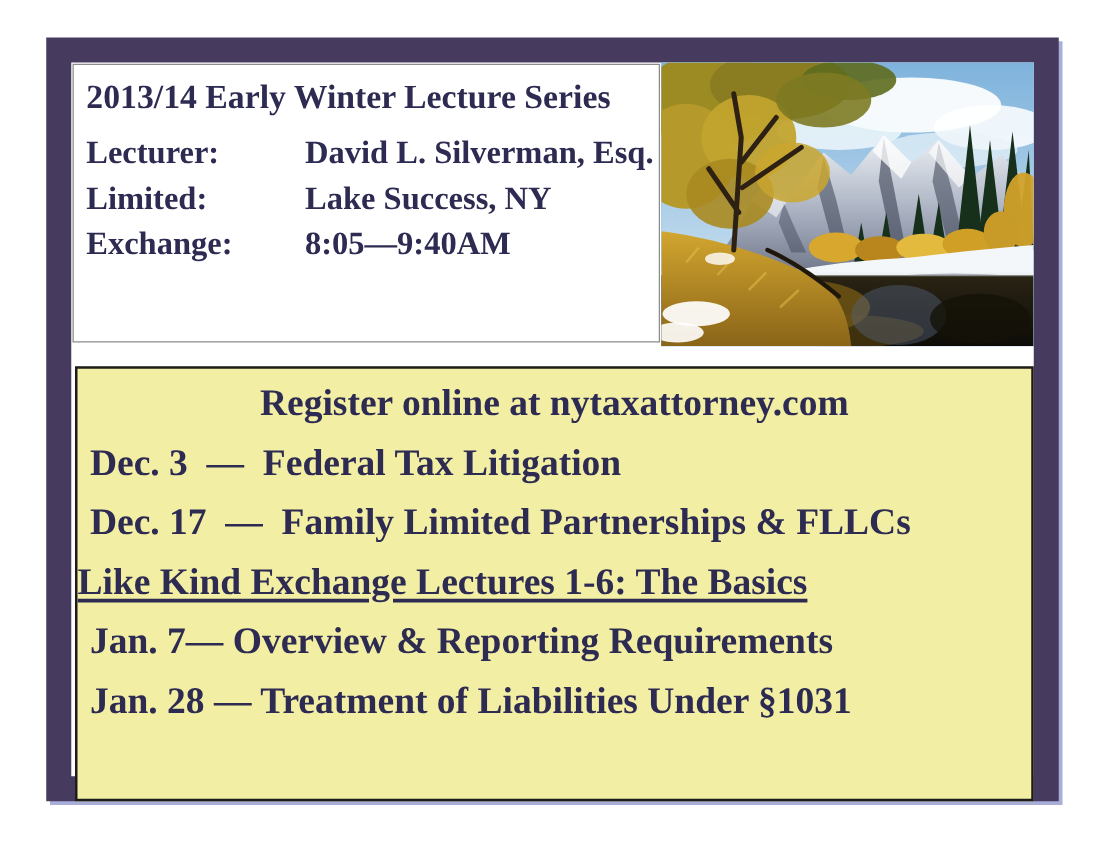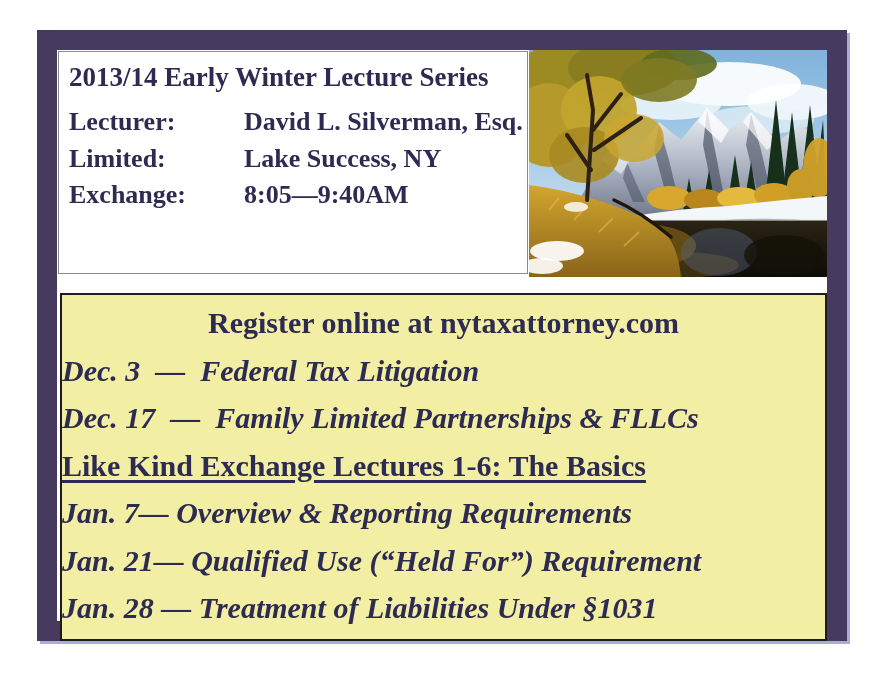--- a/index.html
+++ b/index.html
@@ -43,21 +43,21 @@
 
   .schedule {
     position:absolute; left:3px; top:225px; width:763px; height:340px;
     background:var(--schedule-bg, #f2eea4);
     border:2px solid var(--schedule-border, #1e1c1a);
     color:var(--text, #2d2b52); font-weight:bold;
     font-size:30px; line-height:47.5px; padding-top:4px;
     box-sizing:content-box; overflow:hidden;margin-top:18px;
   }
   .register-line { text-align:center; white-space:pre-wrap; }
-  .schedule-item { white-space:pre-wrap;font-style:italic; }
+  .schedule-item { padding-left:10px; white-space:pre-wrap; }
   .section-heading {
     text-align:left; text-decoration:underline;
     text-decoration-thickness:3px; text-underline-offset:4px;
     white-space:pre-wrap;
   }
 </style>
 </head>
 <body>
 
 <div class="canvas">
@@ -170,19 +170,18 @@
           <path d="M85,150 Q112,162 142,187" stroke="#20170c" stroke-width="3.5" fill="none" stroke-linecap="round"></path>
         </svg>
       </div>
 
       <div class="schedule">
         <div class="register-line">Register online at nytaxattorney.com</div>
         <div class="schedule-item">Dec. 3  —  Federal Tax Litigation</div>
         <div class="schedule-item">Dec. 17  —  Family Limited Partnerships &amp; FLLCs</div>
         <div class="section-heading">Like Kind Exchange Lectures 1-6: The Basics</div>
         <div class="schedule-item">Jan. 7— Overview &amp; Reporting Requirements</div>
-        <div class="schedule-item">Jan. 21— Qualified Use (“Held For”) Requirement</div>
         <div class="schedule-item">Jan. 28 — Treatment of Liabilities Under §1031</div>
       </div>
 
     </div>
   </div>
 </div>
 
 </body></html>

